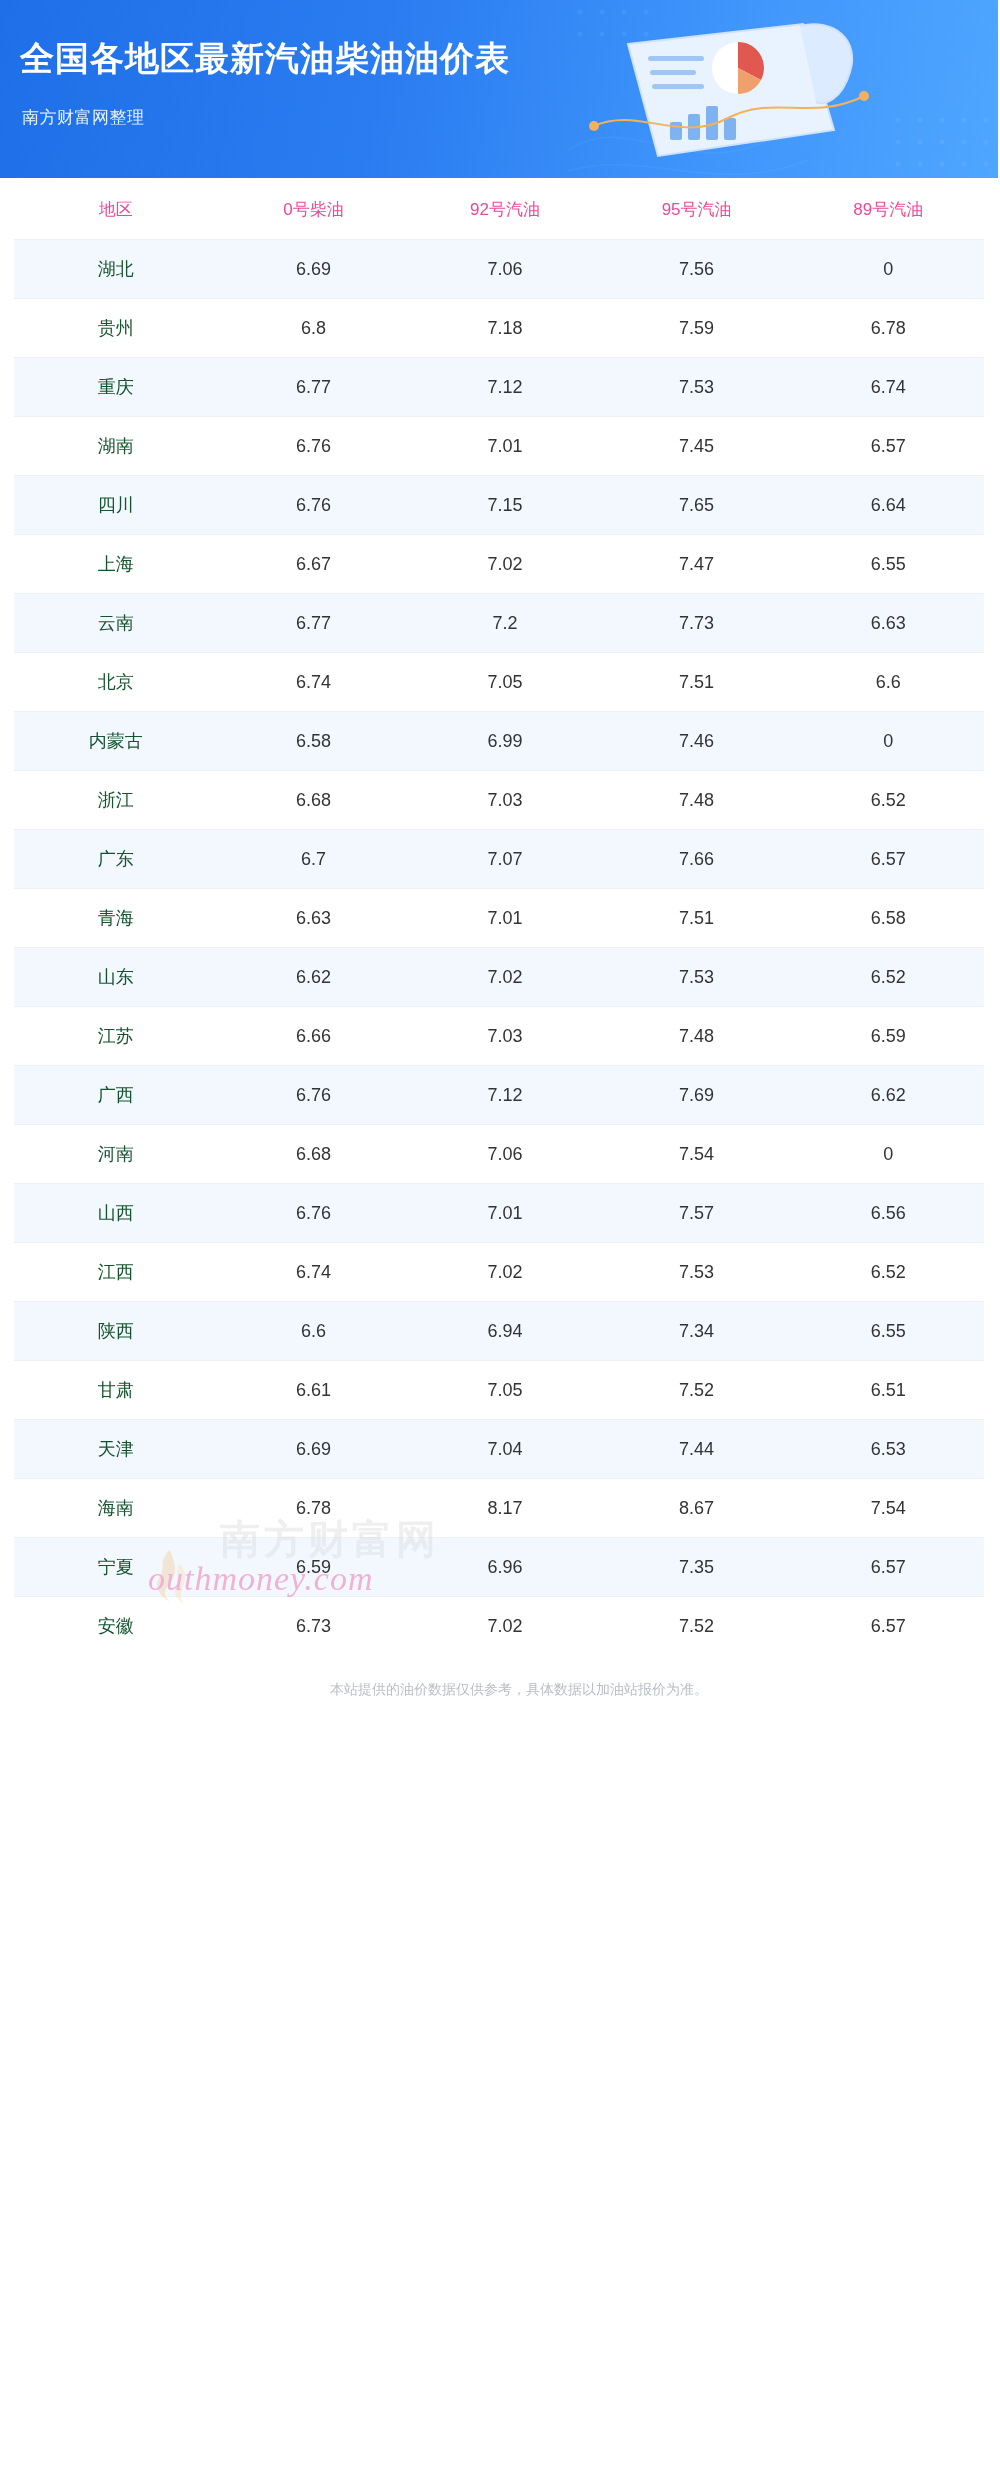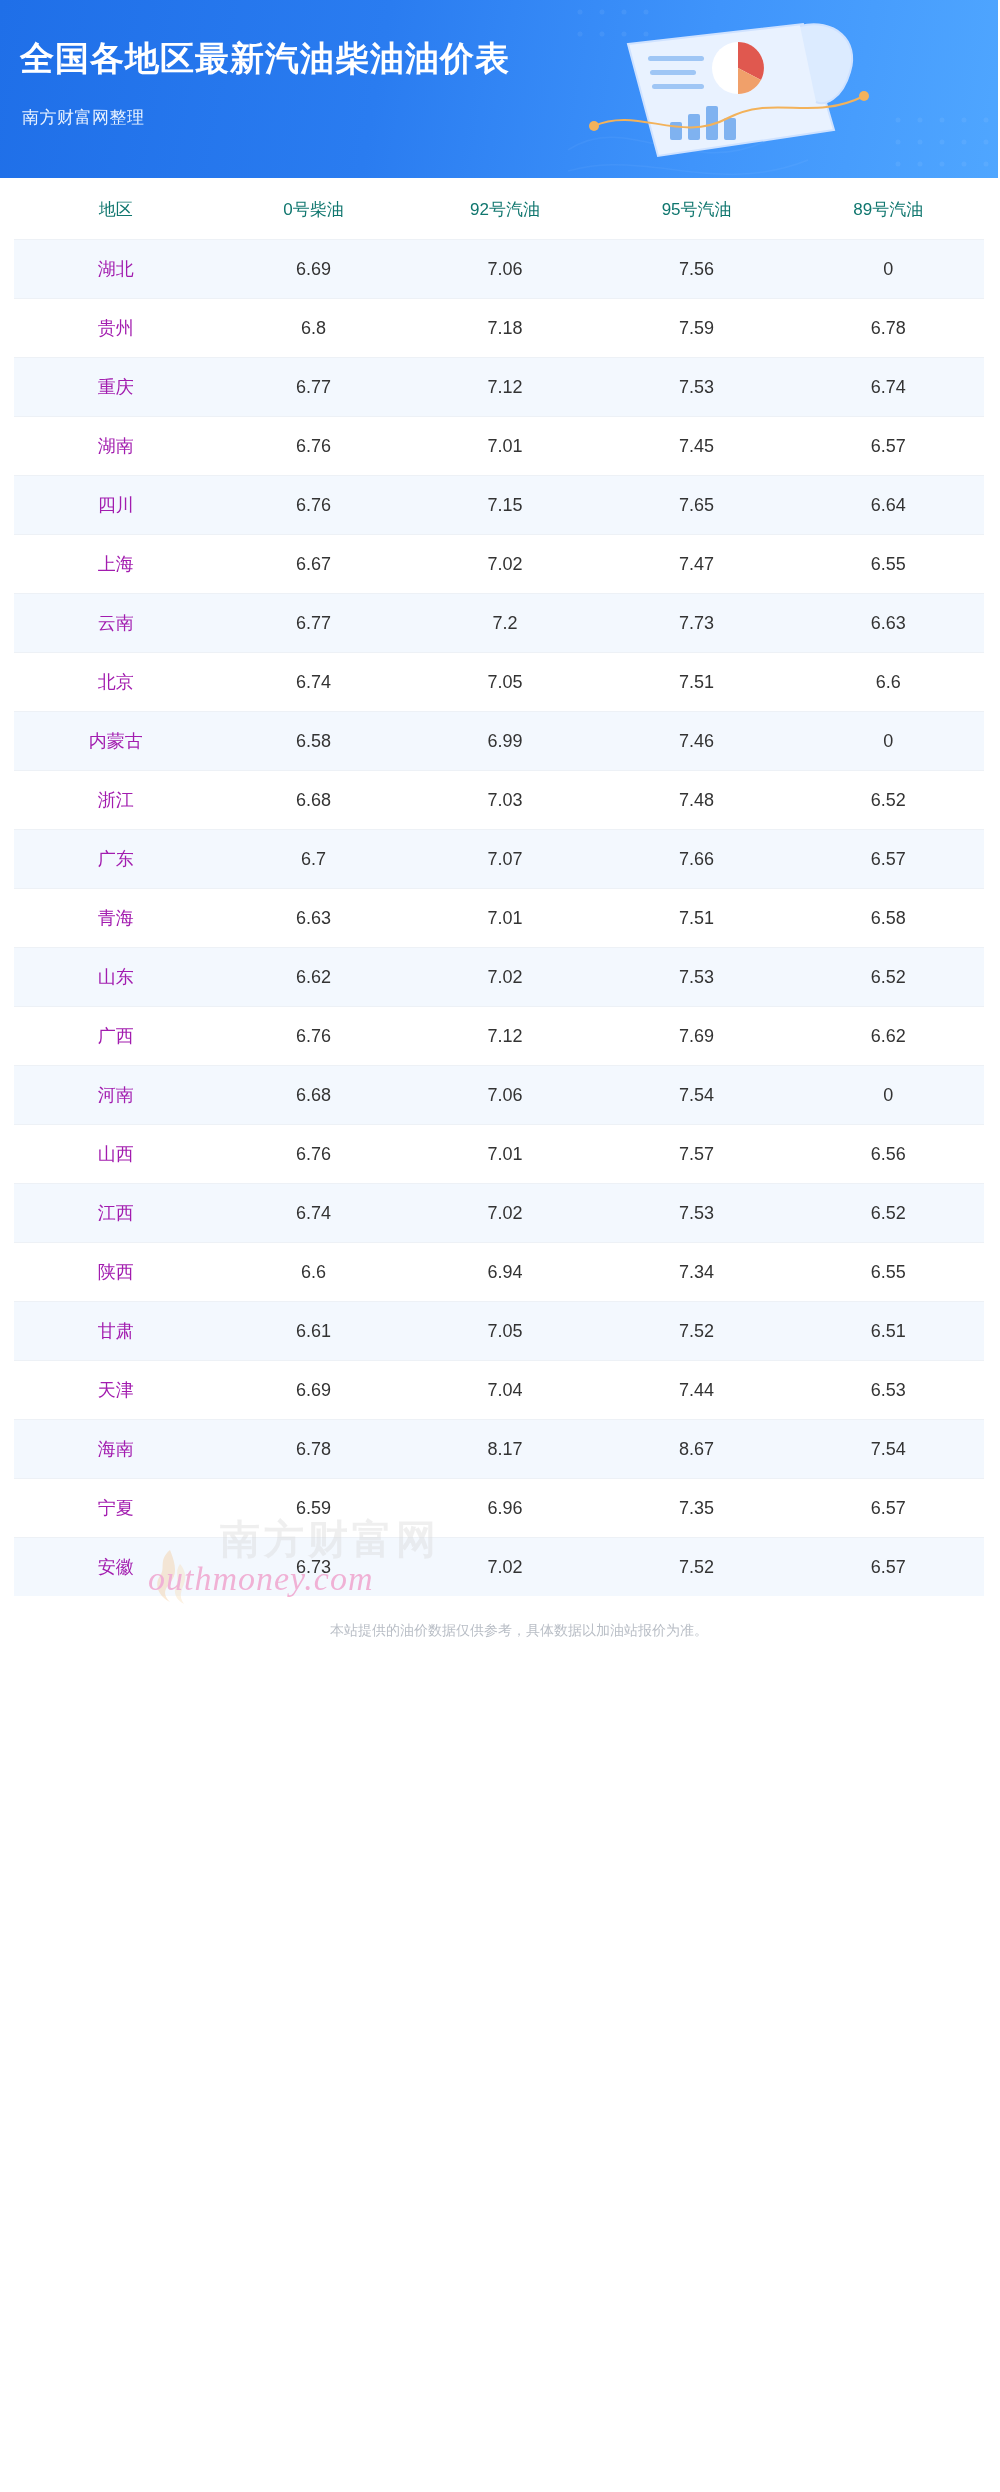--- a/index.html
+++ b/index.html
@@ -61,41 +61,41 @@
     position: relative;
     padding: 0 14px 0 14px;
   }
   table.price {
     width: 100%;
     border-collapse: collapse;
     table-layout: fixed;
   }
   table.price th {
     font-weight: normal;
-    color: #0f766e;
+    color: #ec4899;
     font-size: 17px;
     padding: 20px 0 18px 0;
     text-align: center;
     background: #ffffff;
   }
   table.price td {
     text-align: center;
     font-size: 18px;
     color: #333333;
     padding: 17px 0 17px 0;
     border-top: 1px solid #edf1f6;
   }
   table.price tbody tr:nth-child(odd) td {
     background: #f3f8fe;
   }
   table.price tbody tr:nth-child(even) td {
     background: #ffffff;
   }
   table.price td.region {
-    color: #a21caf;
+    color: #14532d;
     text-align: center;
   }
   .col-region { width: 21%; }
   .col-v { width: 19.75%; }
 
   
   .watermark {
     position: absolute;
     left: 140px;
     top: 1330px;
@@ -316,20 +316,27 @@
             <td>6.58</td>
           </tr>
           <tr>
             <td class="region">山东</td>
             <td>6.62</td>
             <td>7.02</td>
             <td>7.53</td>
             <td>6.52</td>
           </tr>
           <tr>
+            <td class="region">江苏</td>
+            <td>6.66</td>
+            <td>7.03</td>
+            <td>7.48</td>
+            <td>6.59</td>
+          </tr>
+          <tr>
             <td class="region">广西</td>
             <td>6.76</td>
             <td>7.12</td>
             <td>7.69</td>
             <td>6.62</td>
           </tr>
           <tr>
             <td class="region">河南</td>
             <td>6.68</td>
             <td>7.06</td>

